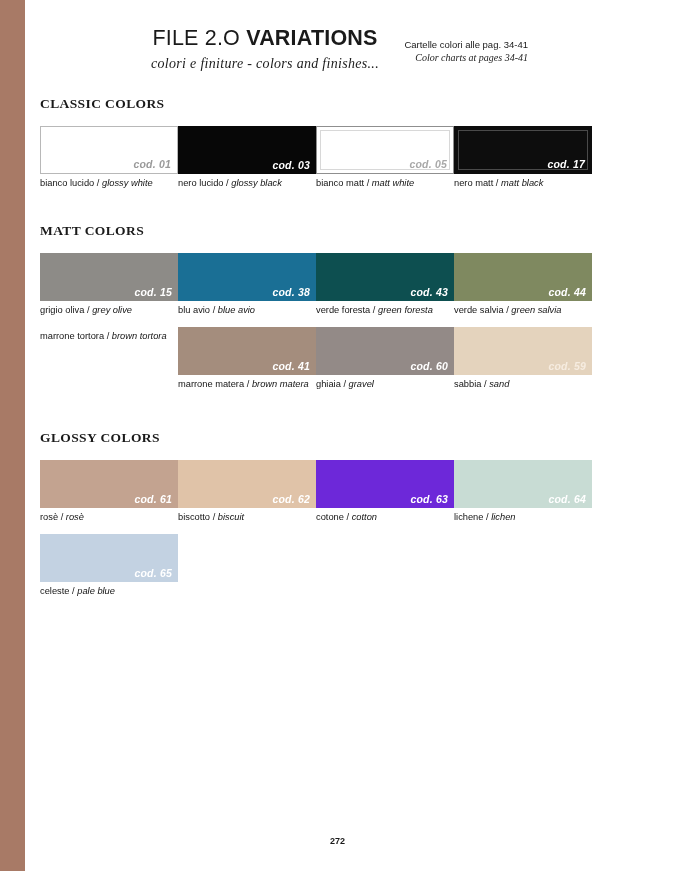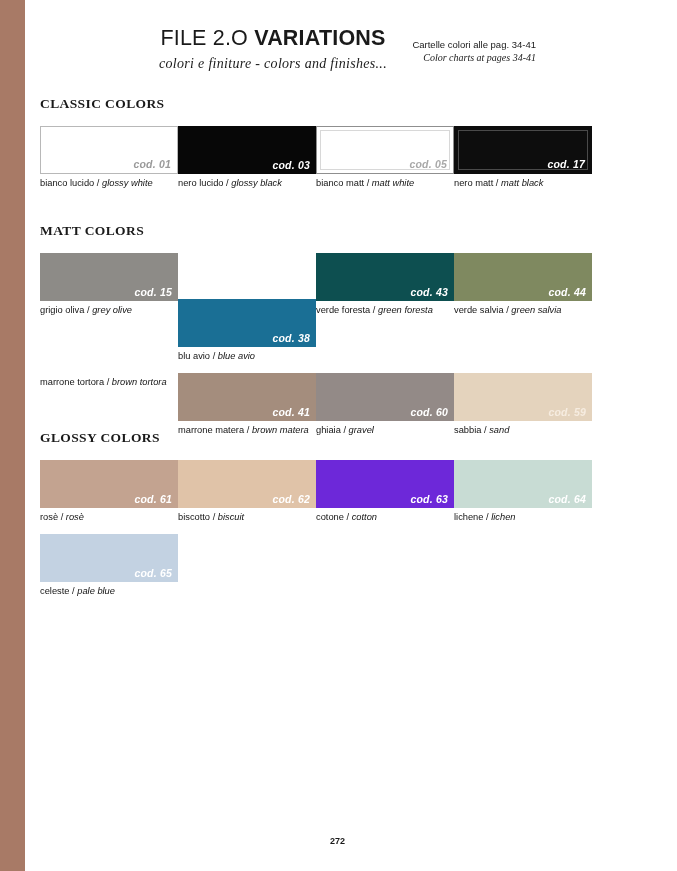--- a/index.html
+++ b/index.html
@@ -31,21 +31,21 @@
     position: absolute;
     left: 25px;
     top: 0;
     right: 0;
     bottom: 0;
   }
 
   
   .header {
     position: absolute;
-    left: 8px;
+    left: 0;
     top: 26px;
     width: 520px;
     height: 60px;
   }
   .title-block {
     position: absolute;
     left: 0;
     top: 0;
     width: 480px;
     text-align: center;
@@ -187,21 +187,21 @@
       <div class="section" style="top: 223px;">
         <div class="section-title">MATT COLORS</div>
         <div class="swatch-row">
           <div class="swatch-cell">
             <div class="swatch" style="background: rgb(141, 139, 135);">
               <div class="swatch-code" style="color: rgb(255, 255, 255);">cod. 15</div>
             </div>
             <div class="swatch-caption"><span>grigio oliva</span><span> / </span><span class="en">grey olive</span></div>
           </div>
           <div class="swatch-cell">
-            <div class="swatch" style="background: rgb(26, 111, 149); margin-top: 46px;">
+            <div class="swatch" style="background: rgb(26, 111, 149);">
               <div class="swatch-code" style="color: rgb(255, 255, 255);">cod. 38</div>
             </div>
             <div class="swatch-caption"><span>blu avio</span><span> / </span><span class="en">blue avio</span></div>
           </div>
           <div class="swatch-cell">
             <div class="swatch" style="background: rgb(13, 79, 80);">
               <div class="swatch-code" style="color: rgb(255, 255, 255);">cod. 43</div>
             </div>
             <div class="swatch-caption"><span>verde foresta</span><span> / </span><span class="en">green foresta</span></div>
           </div>

